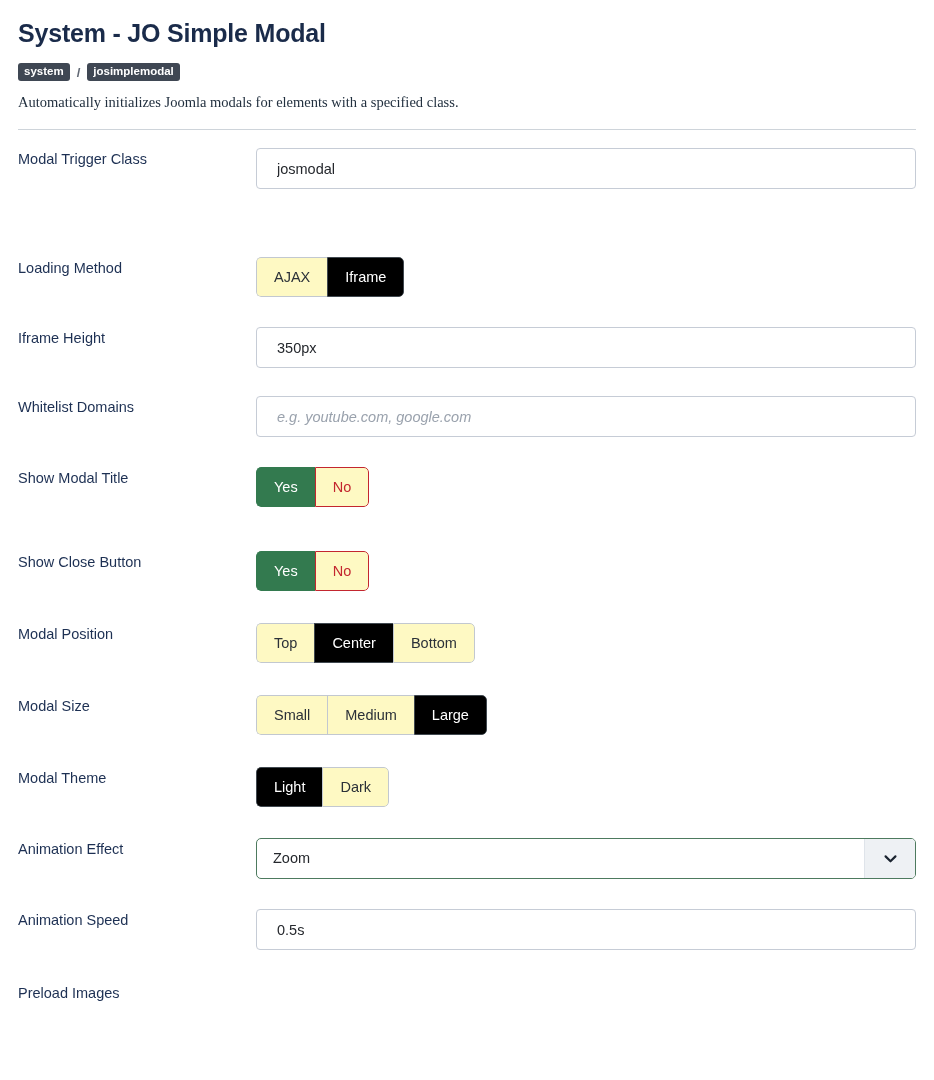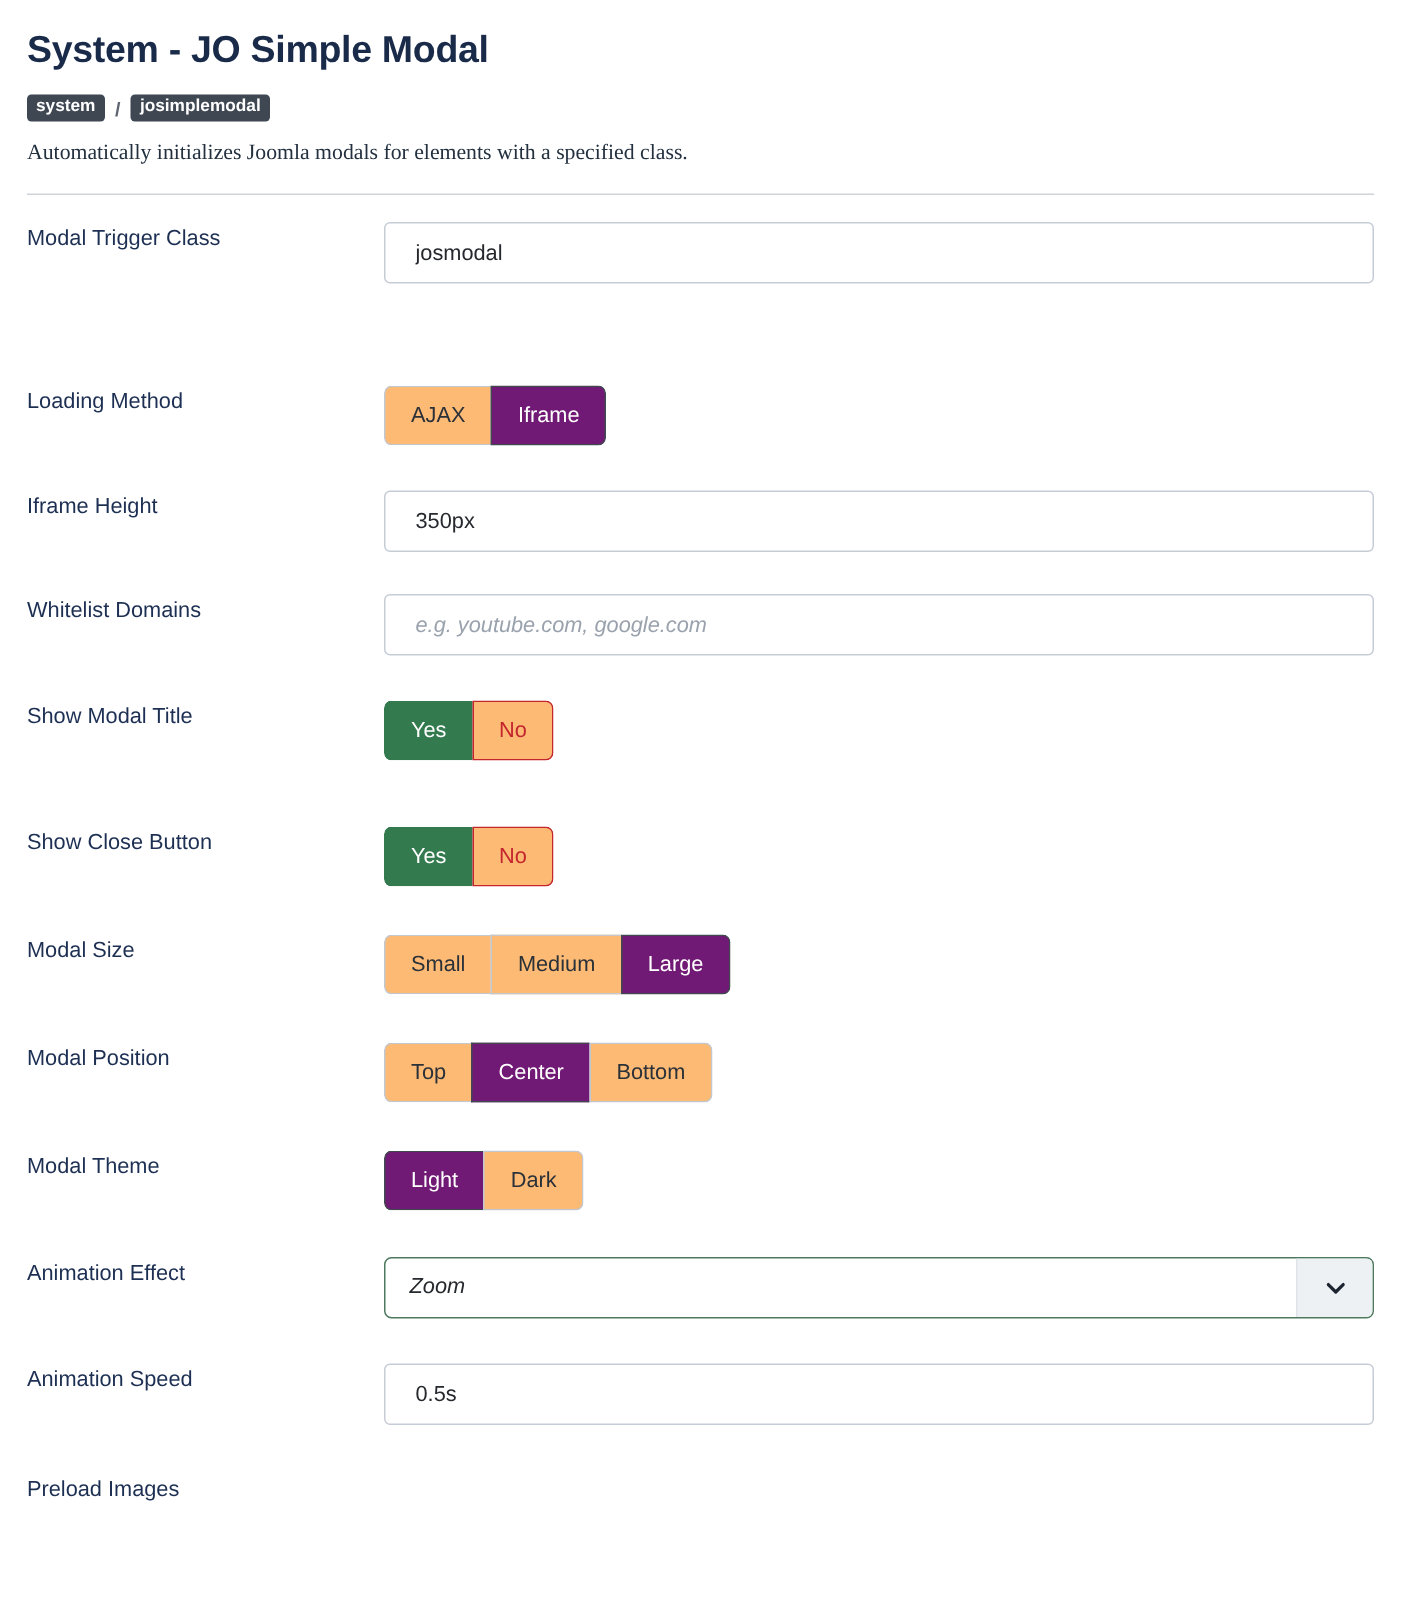--- a/index.html
+++ b/index.html
@@ -131,21 +131,20 @@
   .select-wrap {
     position: relative;
     width: 660px;
     height: 41px;
     border: 1px solid #4d7a5e;
     border-radius: 5px;
     background: #fff;
     overflow: hidden;
     display: flex;
     align-items: flex-start;
-    font-style: italic;
   }
   .select-value {
     flex: 1 1 auto;
     padding: 0 16px;
     font-size: 14.5px;
     color: #25282d;
     line-height: 39px;
   }
   .select-arrow {
     flex: 0 0 51px;
@@ -169,30 +168,30 @@
     font-family: "Liberation Sans", sans-serif;
     font-size: 14.5px;
     line-height: 1;
     padding: 0 17px;
     height: 40px;
     display: inline-flex;
     align-items: center;
     justify-content: center;
     border: 1px solid #c2c8d0;
     border-right-width: 0;
-    background: #fdba74;
+    background: #fef9c3;
     color: #2b3138;
     cursor: pointer;
     white-space: nowrap;
   }
   .btn-group .btn:last-child { border-right-width: 1px; }
   .btn-group .btn:first-child { border-top-left-radius: 5px; border-bottom-left-radius: 5px; }
   .btn-group .btn:last-child  { border-top-right-radius: 5px; border-bottom-right-radius: 5px; }
   .btn-group .btn.active {
-    background: #701a75;
+    background: #000000;
     border-color: #414950;
     color: #ffffff;
   }
 
   
   .btn-group.yesno .btn.yes {
     color: #2e6b45;
     border-color: #2e6b45;
   }
   .btn-group.yesno .btn.no {
@@ -273,38 +272,38 @@
     <div class="row r-showclose">
       <div class="label">Show Close Button</div>
       <div class="control">
         <div class="btn-group yesno">
           <button class="btn yes active">Yes</button>
           <button class="btn no">No</button>
         </div>
       </div>
     </div>
 
+    <div class="row r-position">
+      <div class="label">Modal Position</div>
+      <div class="control">
+        <div class="btn-group">
+          <button class="btn">Top</button>
+          <button class="btn active">Center</button>
+          <button class="btn">Bottom</button>
+        </div>
+      </div>
+    </div>
+
     <div class="row r-size">
       <div class="label">Modal Size</div>
       <div class="control">
         <div class="btn-group">
           <button class="btn">Small</button>
           <button class="btn">Medium</button>
           <button class="btn active">Large</button>
-        </div>
-      </div>
-    </div>
-
-    <div class="row r-position">
-      <div class="label">Modal Position</div>
-      <div class="control">
-        <div class="btn-group">
-          <button class="btn">Top</button>
-          <button class="btn active">Center</button>
-          <button class="btn">Bottom</button>
         </div>
       </div>
     </div>
 
     <div class="row r-theme">
       <div class="label">Modal Theme</div>
       <div class="control">
         <div class="btn-group">
           <button class="btn active">Light</button>
           <button class="btn">Dark</button>

